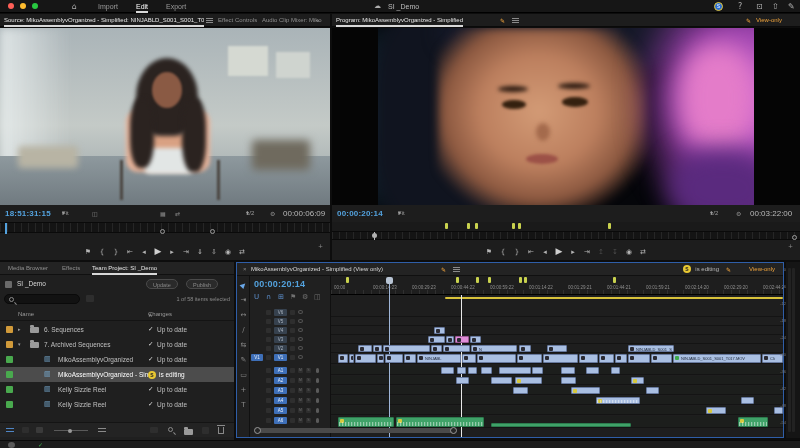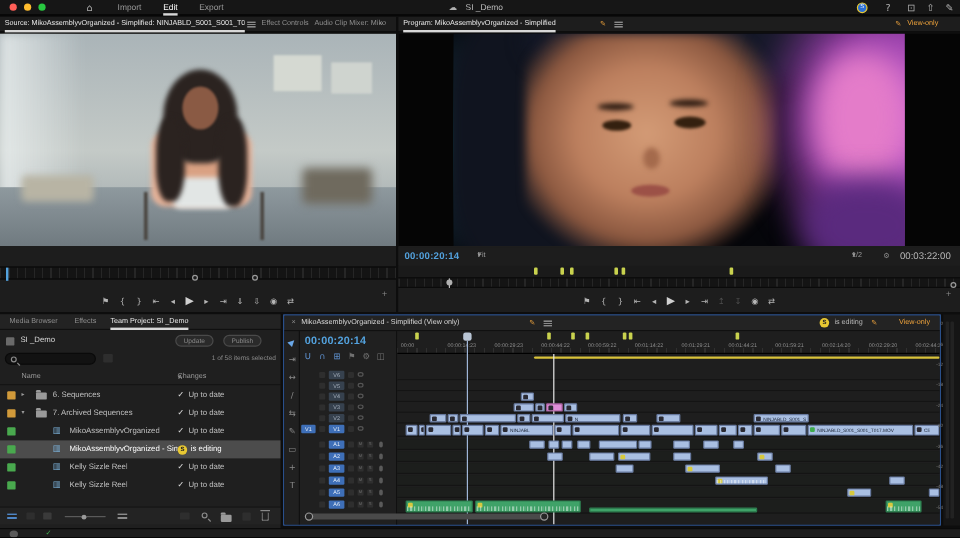--- a/index.html
+++ b/index.html
@@ -205,20 +205,30 @@
       <div id="sv-obj2"></div>
       <div id="sv-chair"></div>
       <div id="sv-shirt"></div>
       <div id="sv-apron"></div>
       <div id="sv-arms"></div>
       <div id="sv-hair"></div>
       <div id="sv-hair2"></div>
       <div id="sv-hair3"></div>
       <div id="sv-face"></div>
     </div>
+    <div class="mctrl">
+      <div class="tc-blue" style="left:5px">18:51:31:15</div>
+      <div class="ddl" style="left:62px"><span>Fit</span> ▾</div>
+      <div class="dimico ico" style="left:92px">◫</div>
+      <div class="dimico ico" style="left:160px">▦</div>
+      <div class="dimico ico" style="left:175px">⇄</div>
+      <div class="ddl" style="left:246px"><span>1/2</span> ▾</div>
+      <div class="dimico ico" style="left:270px">⚙</div>
+      <div class="tc-dur" style="left:283px">00:00:06:09</div>
+    </div>
     <div class="scrub" style="top:194px">
       <div style="left:5px;top:0;width:2px;height:11px;background:#53a2de"></div>
       <div class="circ" style="left:160px;top:6px"></div>
       <div class="circ" style="left:210px;top:6px"></div>
     </div>
     <div class="transport" id="src-transport"><div class="tbtn" style="position: relative;">⚑</div><div class="tbtn" style="position: relative;">{</div><div class="tbtn" style="position: relative;">}</div><div class="tbtn" style="position: relative;">⇤</div><div class="tbtn" style="position: relative;">◂</div><div class="tbtn play" style="position: relative;">▶</div><div class="tbtn" style="position: relative;">▸</div><div class="tbtn" style="position: relative;">⇥</div><div class="tbtn" style="position: relative;">⇓</div><div class="tbtn" style="position: relative;">⇩</div><div class="tbtn" style="position: relative;">◉</div><div class="tbtn" style="position: relative;">⇄</div></div>
     <div class="dimico ico" style="left:318px;top:214px">+</div>
   </div>
 
   <div id="program-mon">

